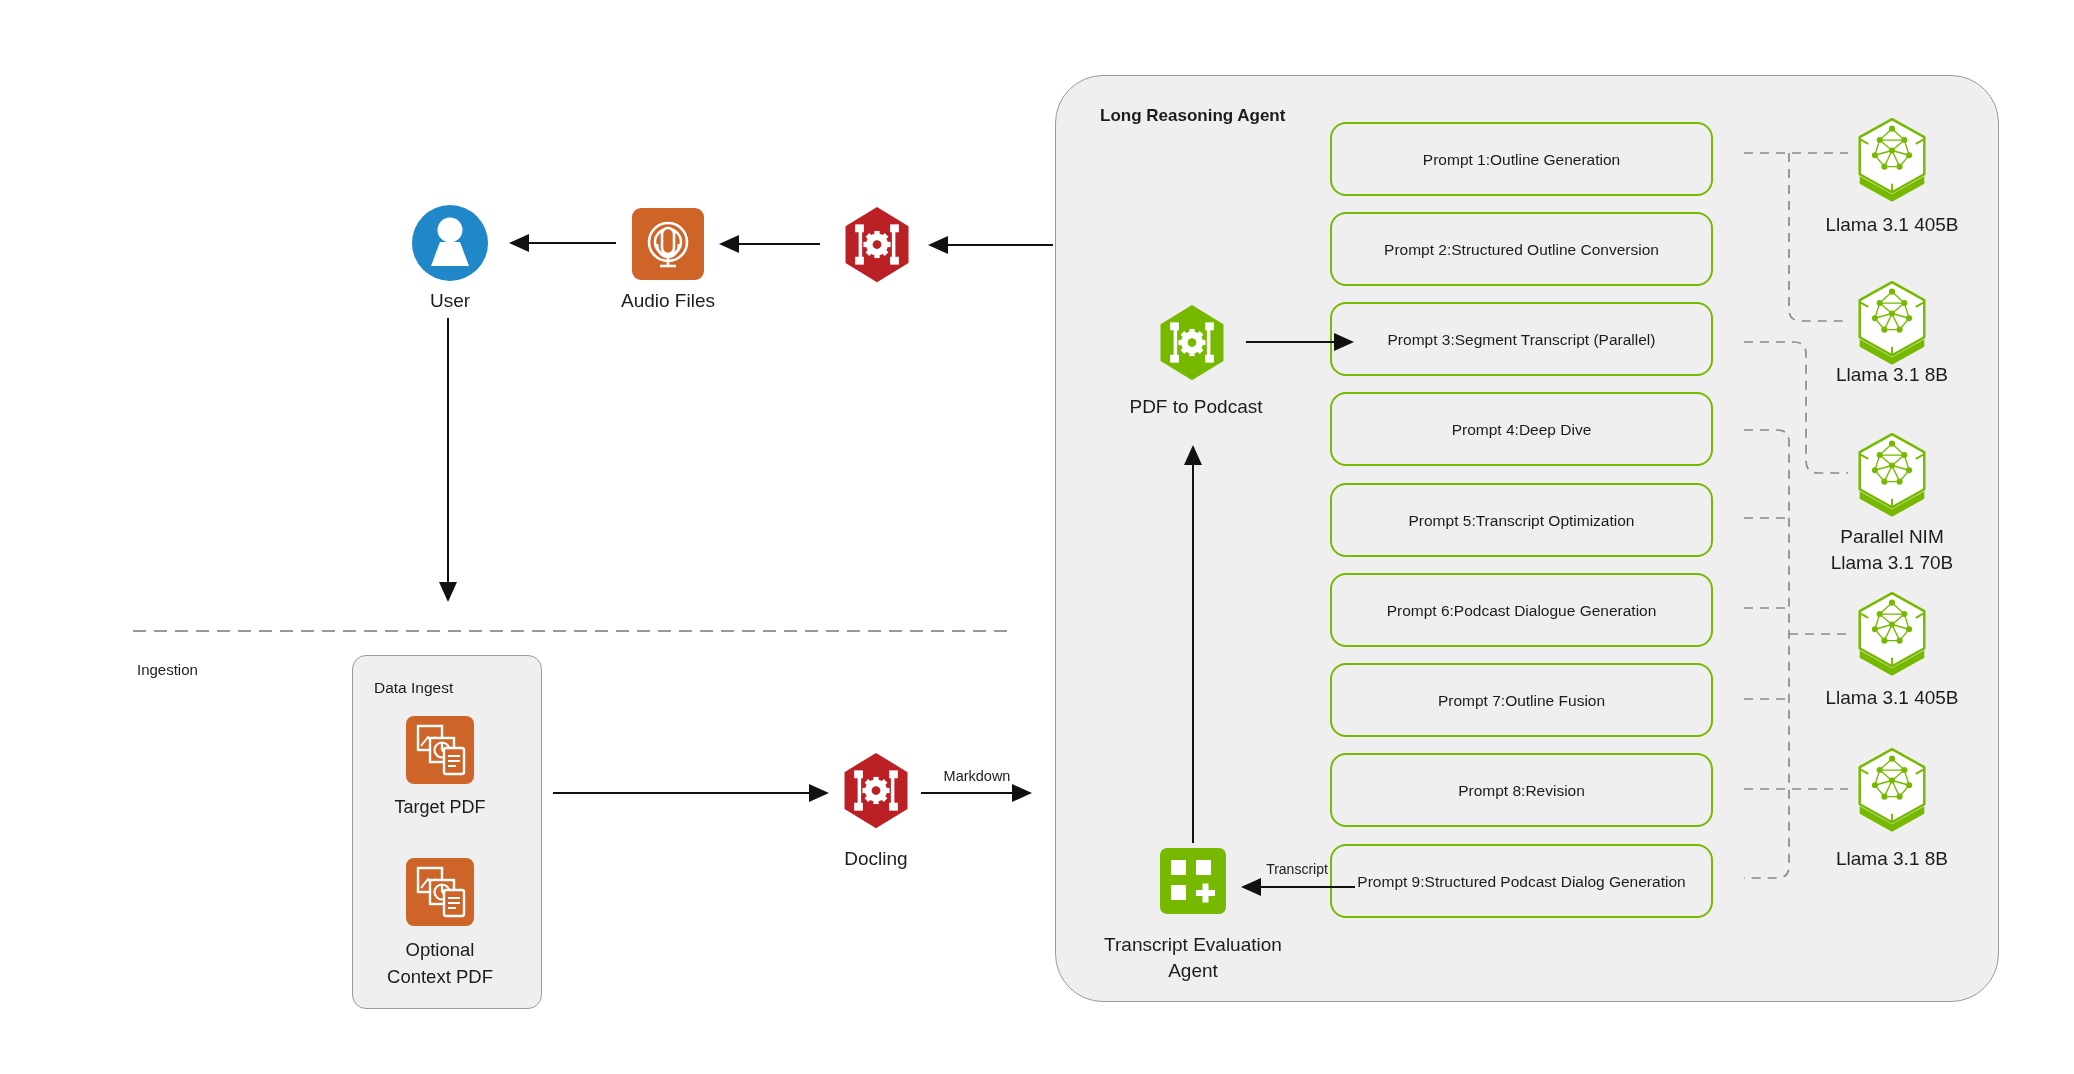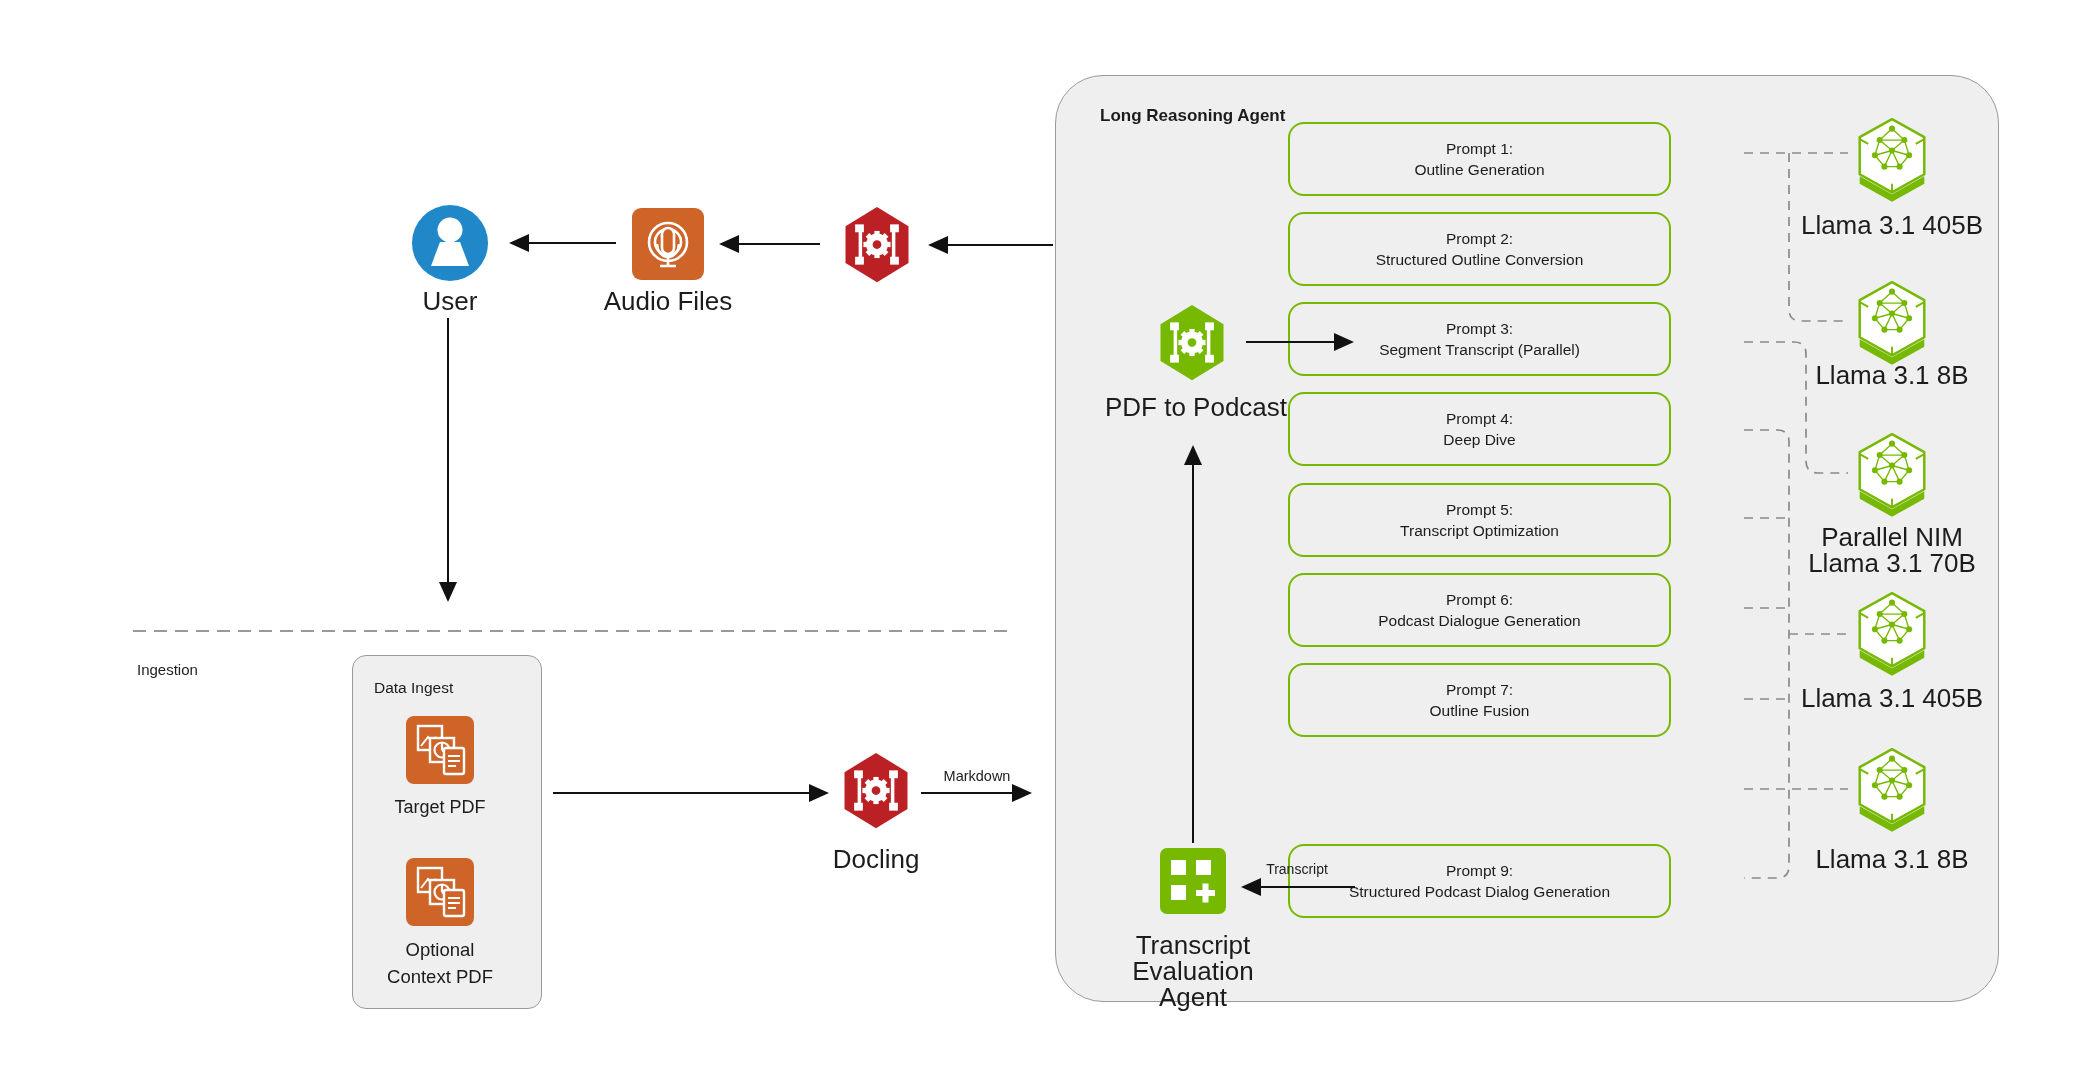--- a/index.html
+++ b/index.html
@@ -6,27 +6,27 @@
     --nvidia-green:#76b900; --nim-red:#bb2025; --data-orange:#cf6429;
     --user-blue:#2088c9; --container-fill:#efefef; --container-border:#9a9a9a;
     --connector-gray:#8a8a8a; --ink:#1c1c1c;
   }
   html,body{margin:0;padding:0;background:#fff;}
   .canvas{position:relative;width:2074px;height:1074px;background:#fff;overflow:hidden;
           font-family:"Liberation Sans",sans-serif;color:var(--ink);}
   .box{position:absolute;background:var(--container-fill);border:1.6px solid var(--container-border);}
   .lra-box{left:1055px;top:75px;width:942px;height:925px;border-radius:48px;z-index:1;}
   .di-box{left:352px;top:655px;width:188px;height:352px;border-radius:14px;z-index:2;}
-  .prompt{position:absolute;left:1288px;width:379px;height:70px;border:2.2px solid var(--nvidia-green);
+  .prompt{position:absolute;left:1330px;width:379px;height:70px;border:2.2px solid var(--nvidia-green);
           border-radius:16px;background:var(--container-fill);z-index:3;
-          display:flex;flex-direction:column;align-items:center;justify-content:center;
+          display:flex;flex-direction:row;align-items:center;justify-content:center;
           font-size:15.5px;line-height:21px;text-align:center;}
   .lbl{position:absolute;text-align:center;color:var(--ink);z-index:7;}
   .lbl.left{text-align:left;}
-  .node-lbl{font-size:26px;line-height:26px;}
+  .node-lbl{font-size:19px;line-height:26px;}
   .small-lbl{font-size:14.5px;}
   .section-lbl{font-size:15px;margin-top:13px;}
   .bold{font-weight:bold;}
   svg.overlay{position:absolute;left:0;top:0;z-index:5;pointer-events:none;}
   svg.icon{position:absolute;z-index:6;display:block;}
 </style>
 </head>
 <body>
 
 <div class="canvas">
@@ -111,20 +111,24 @@
     <div>Transcript Optimization</div>
   </div>
   <div class="prompt" style="top:573px">
     <div>Prompt 6:</div>
     <div>Podcast Dialogue Generation</div>
   </div>
   <div class="prompt" style="top:663px">
     <div>Prompt 7:</div>
     <div>Outline Fusion</div>
   </div>
+  <div class="prompt" style="top:753px">
+    <div>Prompt 8:</div>
+    <div>Revision</div>
+  </div>
   <div class="prompt" style="top:844px">
     <div>Prompt 9:</div>
     <div>Structured Podcast Dialog Generation</div>
   </div>
 
   <svg class="overlay" width="2074" height="1074" viewBox="0 0 2074 1074">
     <defs>
       <marker id="ah" markerWidth="11" markerHeight="9" refX="9" refY="4.5" orient="auto">
         <path d="M0,0 L10,4.5 L0,9 Z" fill="#111"></path>
       </marker>

